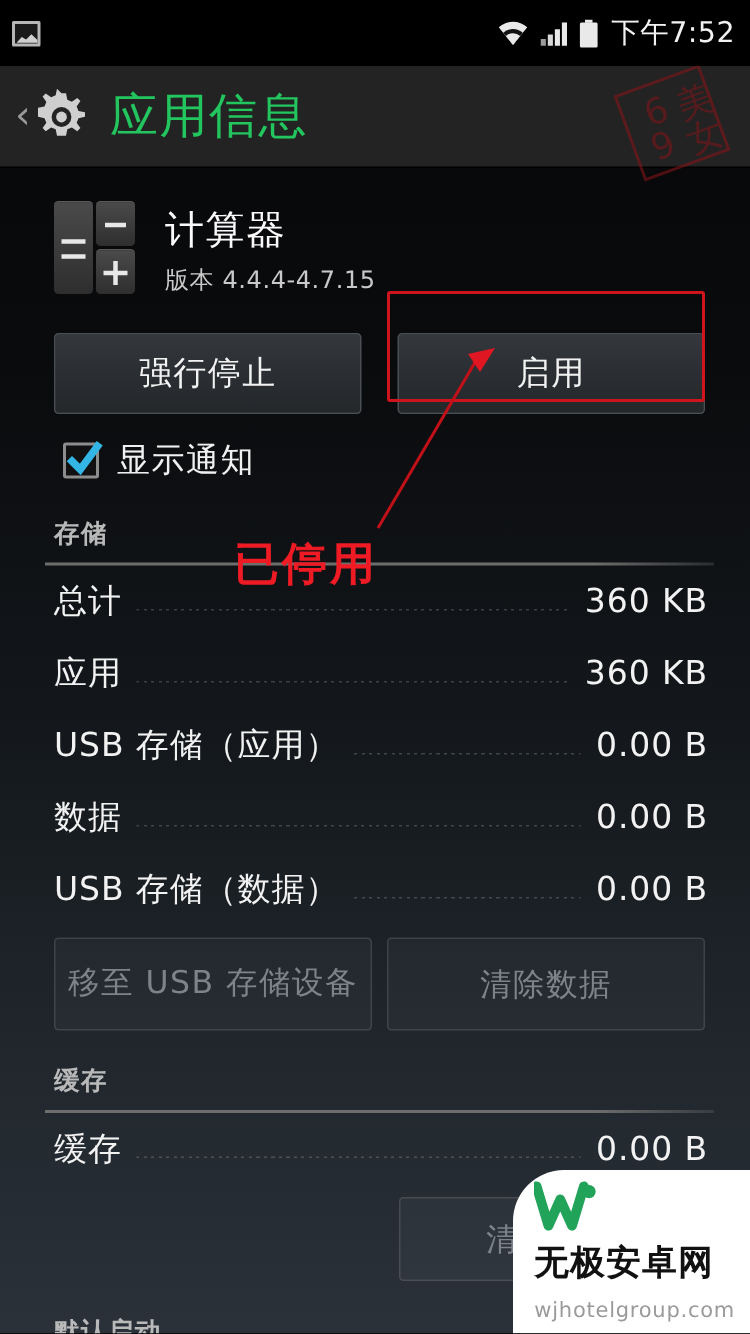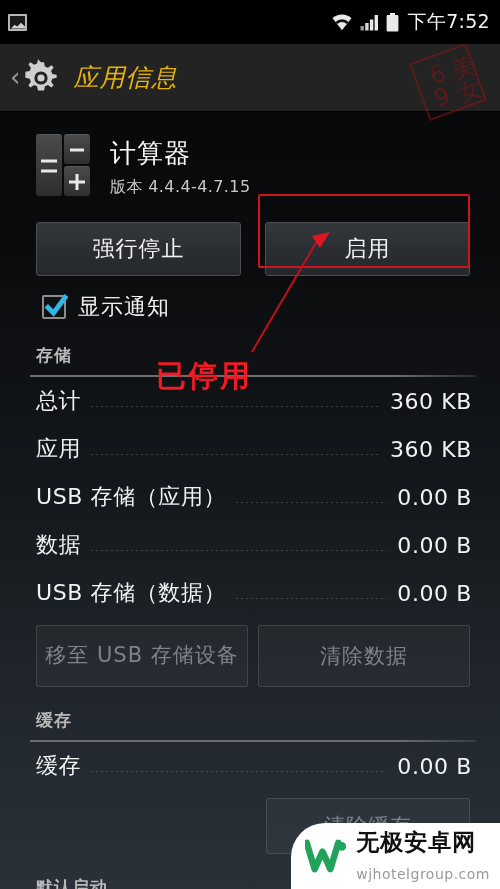--- a/index.html
+++ b/index.html
@@ -50,21 +50,21 @@
     padding-left:10px;
     position:relative; z-index:4;
     border-bottom:1px solid #000;
   }
   .back-chevron {
     color:#9a9a9a; font-size:26px; line-height:1;
     margin-right:1px; margin-top:-2px; font-family:"DejaVu Sans",sans-serif;
   }
   .gear-wrap { width:40px; height:40px; position:relative; flex:0 0 auto; }
   .title-text {
-    color:#eab308; font-size:25px; margin-left:12px; letter-spacing:1px;font-style:italic;
+    color:#22c55e; font-size:32px; margin-left:12px; letter-spacing:1px;
   }
   .stamp {
     position:absolute; right:6px; top:-8px;
     width:92px; height:92px;
     opacity:.55; pointer-events:none;
   }
 
   
   .app-header {
     display:flex; align-items:flex-start;
@@ -179,21 +179,21 @@
     color:#ef1b24; font-size:30px; font-weight:bold;
     letter-spacing:2px; pointer-events:none;
   }
 
   
   .watermark {
     position:absolute; right:0; bottom:0; z-index:9;
     background:#fff;
     border-top-left-radius:34px;
     padding:7px 10px 7px 14px;
-    display:flex; align-items:center; gap:9px;
+    display:flex; gap:9px;flex-direction:column;
   }
   .wm-logo { width:42px; height:34px; flex:0 0 auto; }
   .wm-main { color:#111; font-size:23px; font-weight:bold; letter-spacing:1px; line-height:1.05; }
   .wm-sub  { color:#9a9a9a; font-size:14px; letter-spacing:.5px; margin-top:12px; }
 </style>
 </head>
 <body>
 
 <div id="screen">
 

